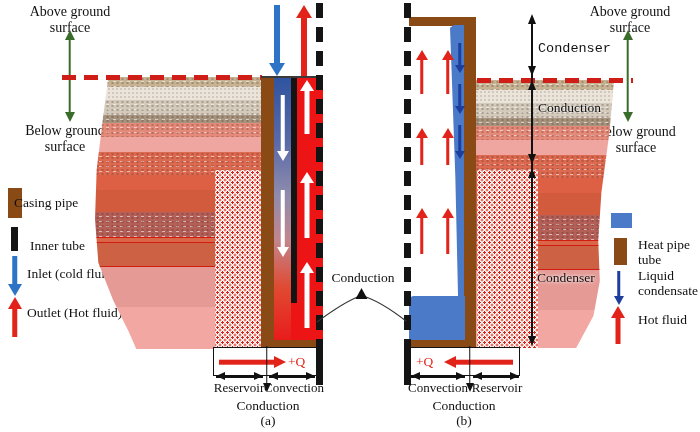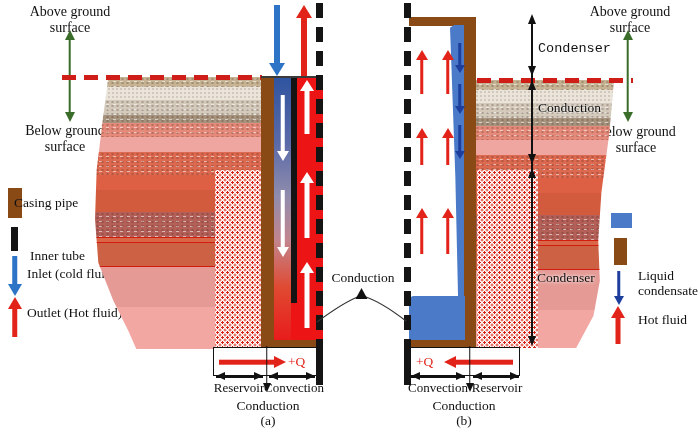--- a/index.html
+++ b/index.html
@@ -284,34 +284,35 @@
   <div class="hda z6" style="left:411px;top:376px;width:54px;"></div>
   <div class="hda z6" style="left:473px;top:376px;width:46px;"></div>
   <div class="t tc z7" style="left:406px;top:380px;width:64px;font-size:13px;">Convection</div>
   <div class="t tc z7" style="left:468px;top:380px;width:58px;font-size:13px;">Reservoir</div>
   <div class="t tc z7" style="left:429px;top:398px;width:70px;">Conduction</div>
   <div class="t tc z7" style="left:448px;top:413px;width:32px;">(b)</div>
 
   <div class="swatch" style="left:8px;top:188px;width:14px;height:30px;background:var(--brown);"></div>
   <div class="t" style="left:14px;top:195px;">Casing pipe</div>
   <div class="swatch" style="left:11px;top:227px;width:7px;height:24px;background:var(--ink);"></div>
-  <div class="t" style="left:30px;top:248px;text-align:right;">Inner tube</div>
+  <div class="t" style="left:30px;top:238px;text-align:right;">Inner tube</div>
   <div class="ar down" style="left:7px;top:256px;width:15px;height:40px;--c:var(--blue);--hw:15px;--hh:12px;--sw:5.5px;">
       <i></i>
       <b></b>
     </div>
   <div class="t" style="left:27px;top:266px;">Inlet (cold fluid)</div>
   <div class="ar up" style="left:7px;top:297px;width:15px;height:40px;--c:var(--red);--hw:15px;--hh:12px;--sw:5.5px;">
       <b></b>
       <i></i>
     </div>
   <div class="t" style="left:27px;top:305px;">Outlet (Hot fluid)</div>
 
   <div class="swatch" style="left:611px;top:213px;width:21px;height:15px;background:var(--pool);"></div>
   <div class="swatch" style="left:614px;top:238px;width:13px;height:27px;background:var(--brown);"></div>
+  <div class="t" style="left:638px;top:237px;width:62px;">Heat pipe tube</div>
   <div class="ar down" style="left:613px;top:271px;width:11px;height:34px;--c:var(--navy);--hw:11px;--hh:9px;--sw:3.5px;">
       <i></i>
       <b></b>
     </div>
   <div class="t" style="left:638px;top:268px;width:74px;">Liquid condensate</div>
   <div class="ar up" style="left:611px;top:306px;width:14px;height:38px;--c:var(--red);--hw:14px;--hh:12px;--sw:5px;">
       <b></b>
       <i></i>
     </div>
   <div class="t" style="left:638px;top:312px;">Hot fluid</div>

